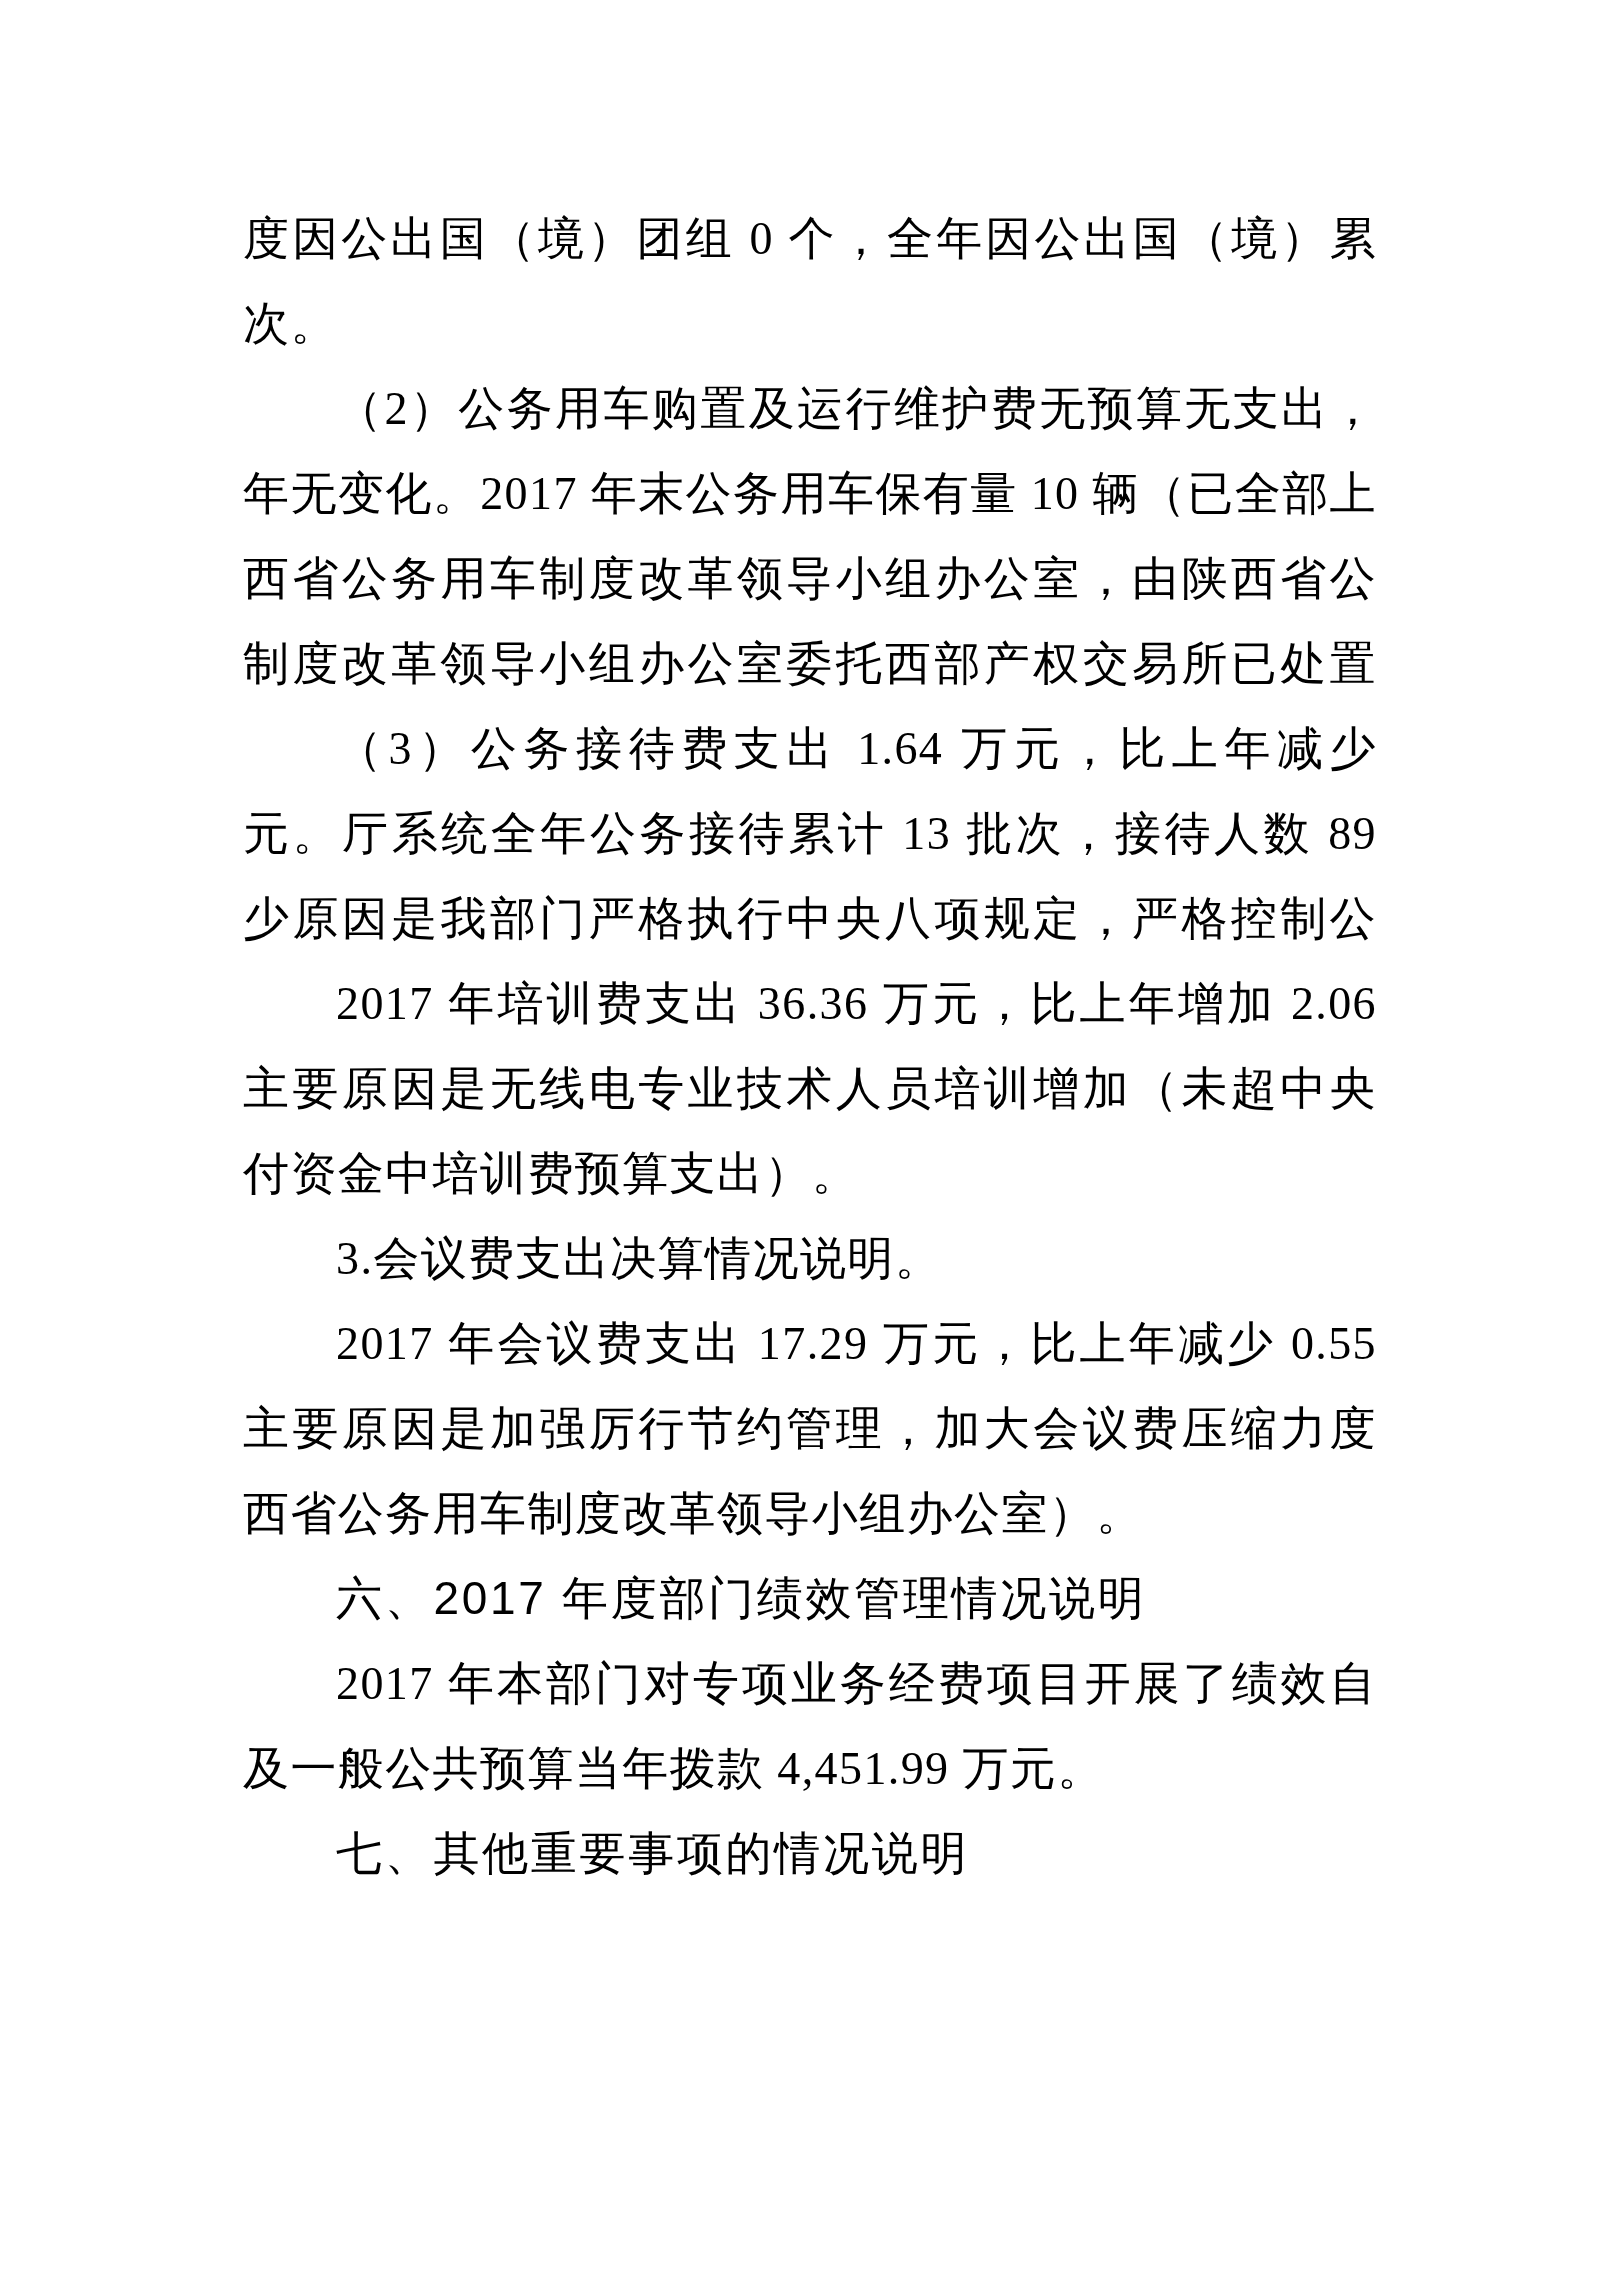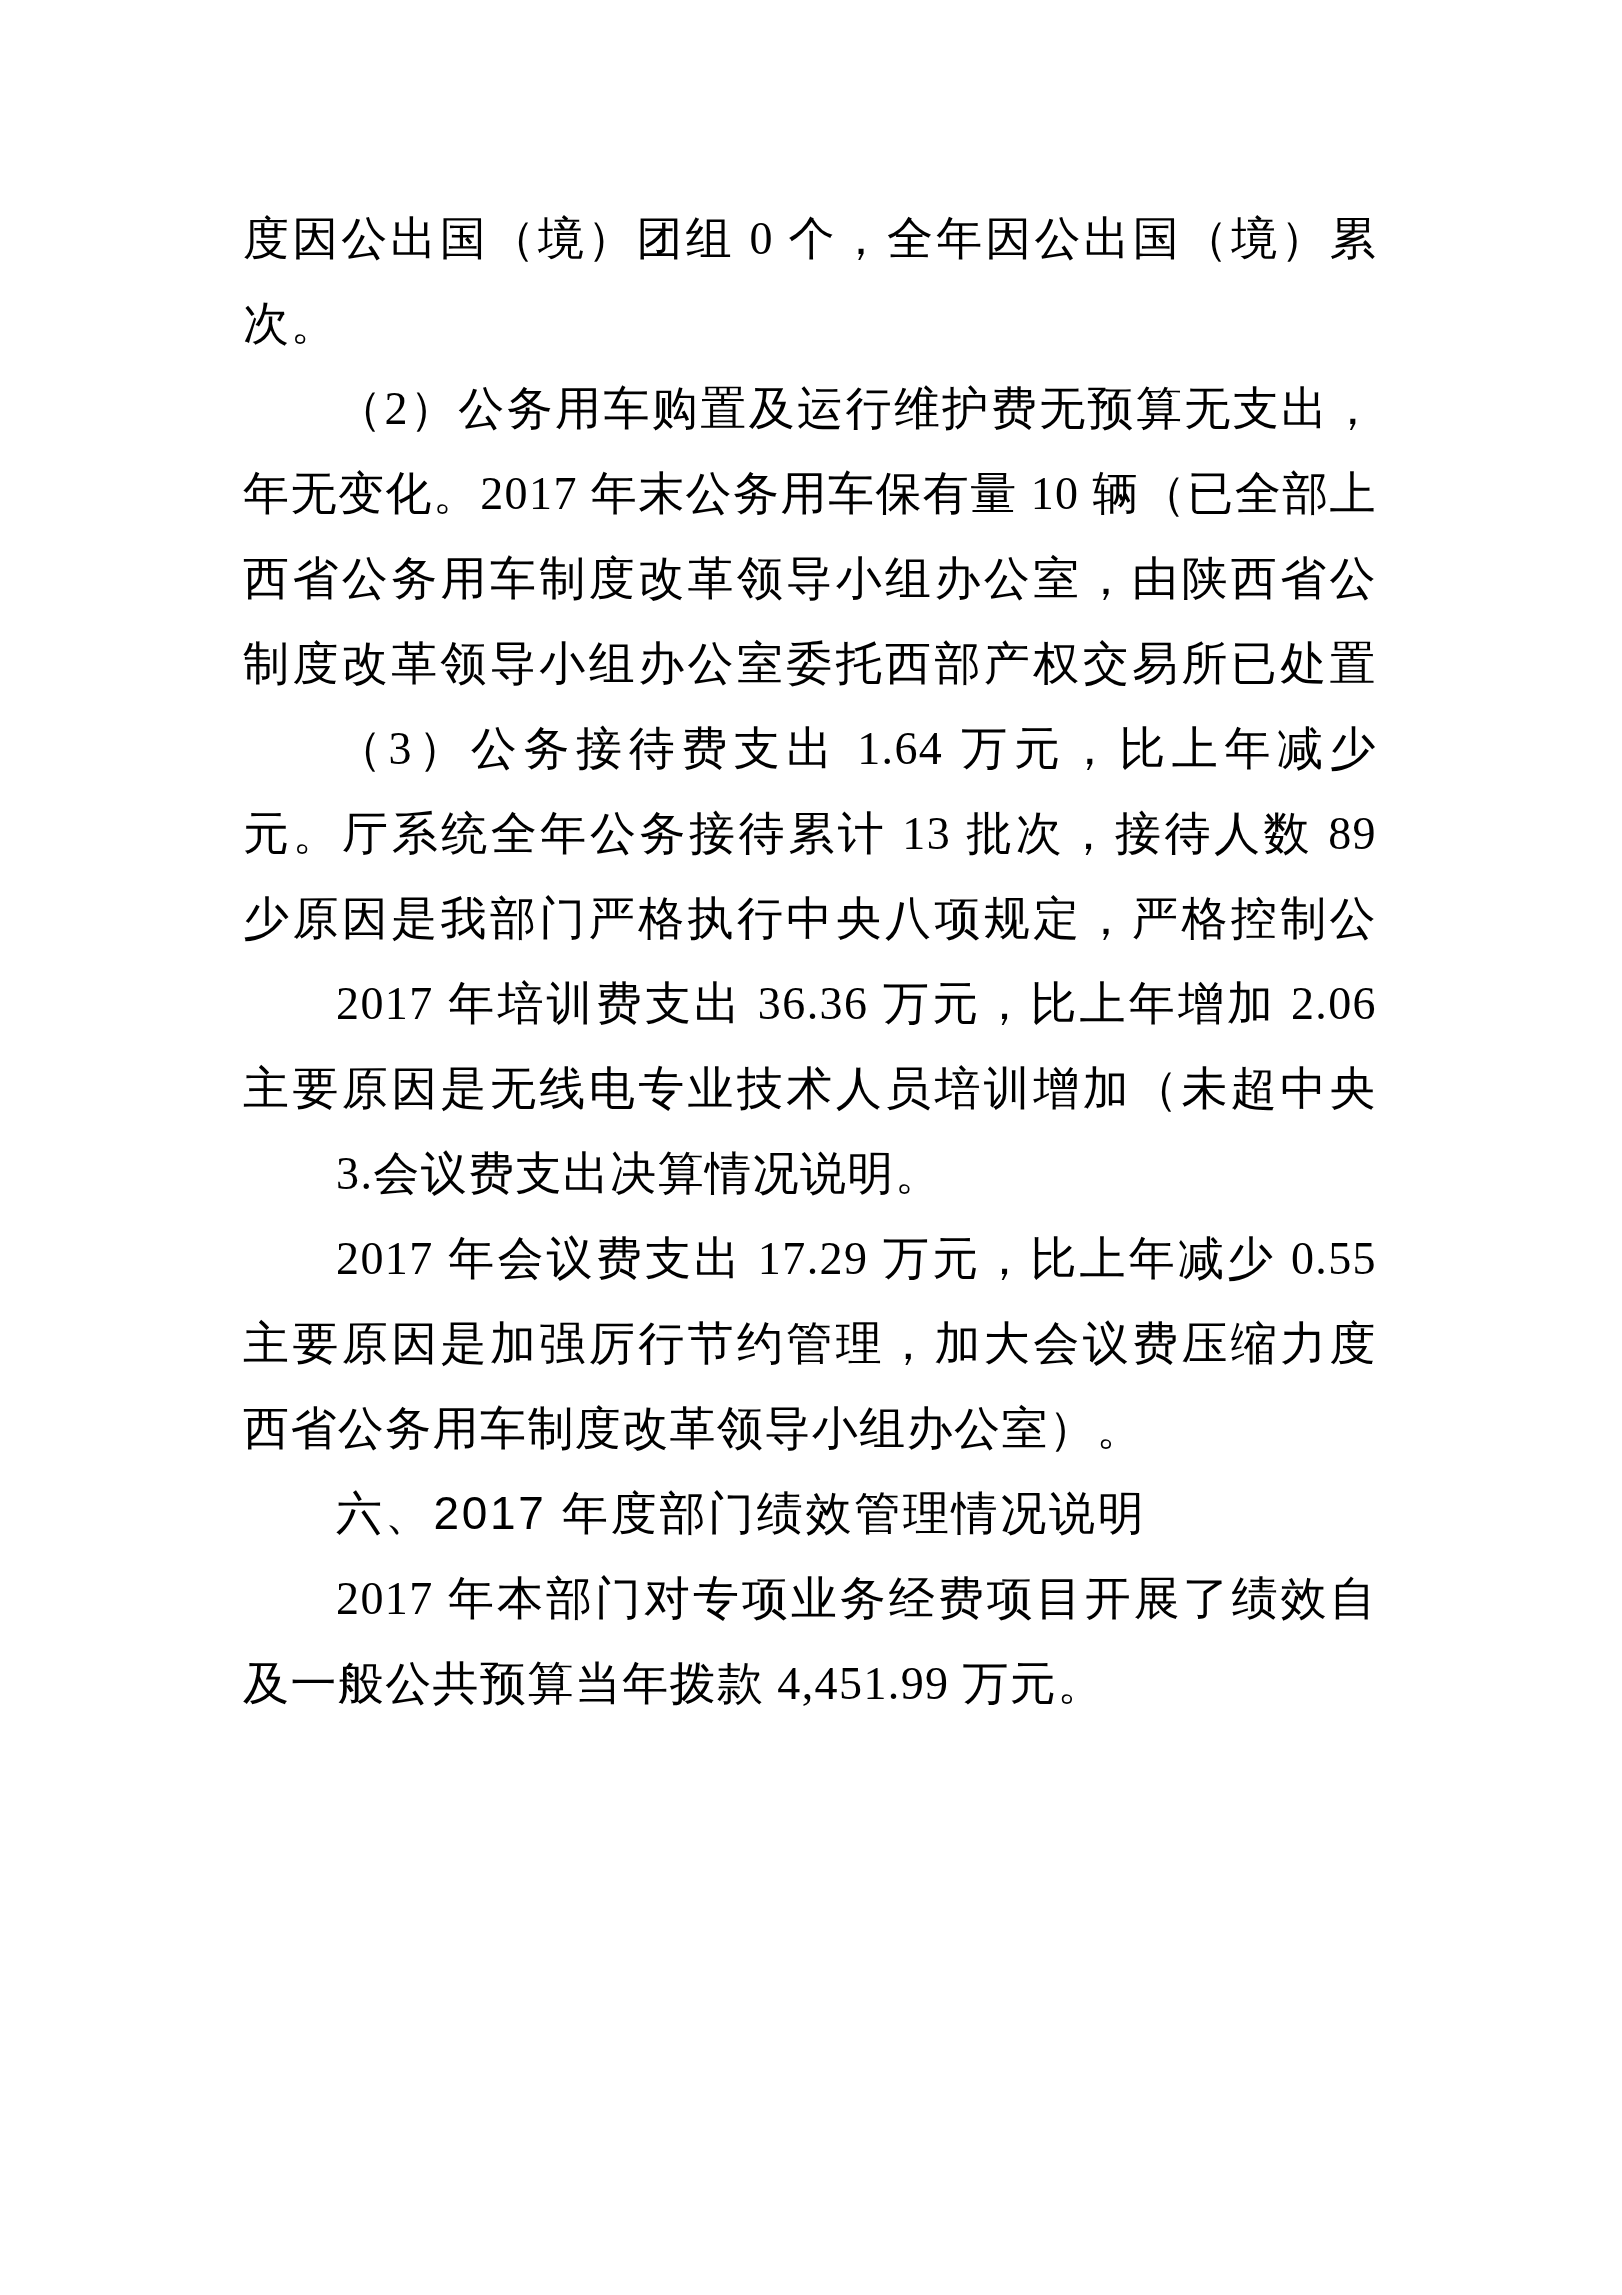--- a/index.html
+++ b/index.html
@@ -62,22 +62,24 @@
     <div class="line">次。</div>
     <div class="line full indent">（2）公务用车购置及运行维护费无预算无支出，与上</div>
     <div class="line full">年无变化。2017 年末公务用车保有量 10 辆（已全部上交陕</div>
     <div class="line full">西省公务用车制度改革领导小组办公室，由陕西省公务用车</div>
     <div class="line full">制度改革领导小组办公室委托西部产权交易所已处置完毕）。</div>
     <div class="line full indent">（3）公务接待费支出 1.64 万元，比上年减少 0.94 万</div>
     <div class="line full">元。厅系统全年公务接待累计 13 批次，接待人数 89 人。减</div>
     <div class="line full">少原因是我部门严格执行中央八项规定，严格控制公务接待</div>
     <div class="line full indent">2017 年培训费支出 36.36 万元，比上年增加 2.06 万元，</div>
     <div class="line full">主要原因是无线电专业技术人员培训增加（未超中央转移支</div>
+    <div class="line">付资金中培训费预算支出）。</div>
     <div class="line indent">3.会议费支出决算情况说明。</div>
     <div class="line full indent">2017 年会议费支出 17.29 万元，比上年减少 0.55 万元，</div>
     <div class="line full">主要原因是加强厉行节约管理，加大会议费压缩力度（未超</div>
     <div class="line">西省公务用车制度改革领导小组办公室）。</div>
     <div class="line indent heading">六、2017 年度部门绩效管理情况说明</div>
     <div class="line full indent">2017 年本部门对专项业务经费项目开展了绩效自评，涉</div>
     <div class="line">及一般公共预算当年拨款 4,451.99 万元。</div>
+    <div class="line indent heading">七、其他重要事项的情况说明</div>
   </div>
 </div>
 
 
 </body></html>

